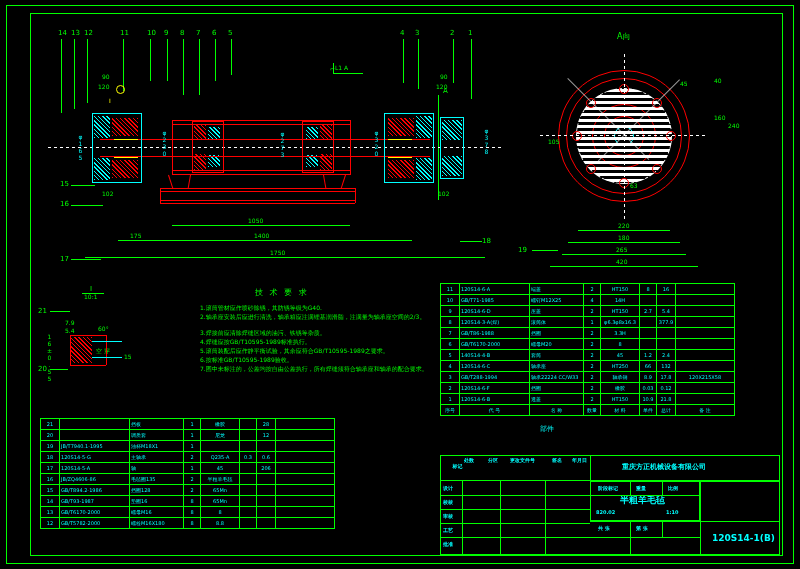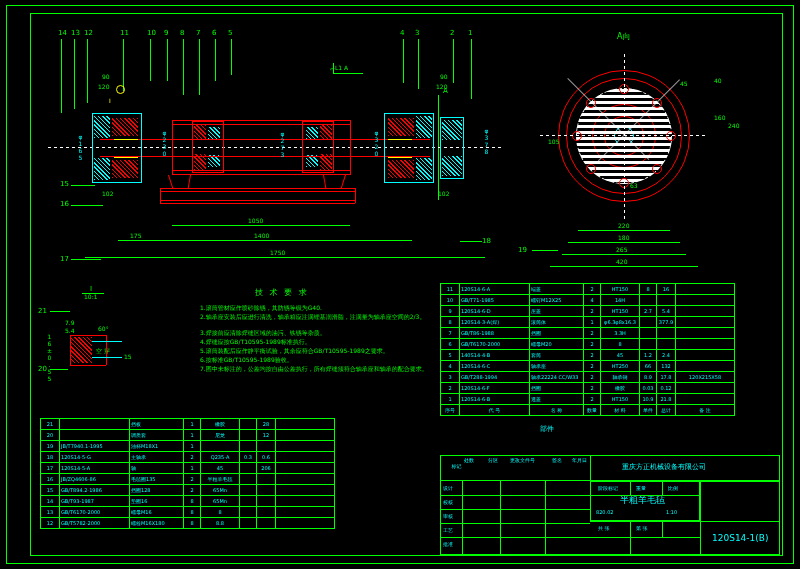--- a/index.html
+++ b/index.html
@@ -504,21 +504,21 @@
           <td class="l" style="width: 52px; min-width: 52px;">螺栓M16X180</td>
           <td style="width: 16px; min-width: 16px;">8</td>
           <td style="width: 38px; min-width: 38px;">8.8</td>
           <td style="width: 16px; min-width: 16px;"></td>
           <td style="width: 18px; min-width: 18px;"></td>
           <td style="width: 58px; min-width: 58px;"></td>
         </tr>
       </tbody>
   </table>
 
-  <div class="abs" style="left:440px;top:455px;width:340px;height:100px;">
+  <div class="abs" style="left:440px;top:455px;width:340px;height:100px;font-weight:bold;">
     <div class="bdr" style="left:0;top:0;width:340px;height:100px;border:1px solid #00ff00;"></div>
 
     <div class="bdr" style="left:150px;top:0;width:190px;height:26px;border-left:1px solid #00ff00;border-bottom:1px solid #00ff00;"></div>
     <div class="abs t7 cyn" style="left:182px;top:8px;">重庆方正机械设备有限公司</div>
 
     <div class="bdr" style="left:150px;top:26px;width:110px;height:40px;border-left:1px solid #00ff00;border-bottom:1px solid #00ff00;border-right:1px solid #00ff00;"></div>
     <div class="abs t9 cyn" style="left:180px;top:40px;">半粗羊毛毡</div>
 
     <div class="abs t9 cyn" style="left:272px;top:78px;"><span>120S14-1</span><span>(B)</span></div>
 

